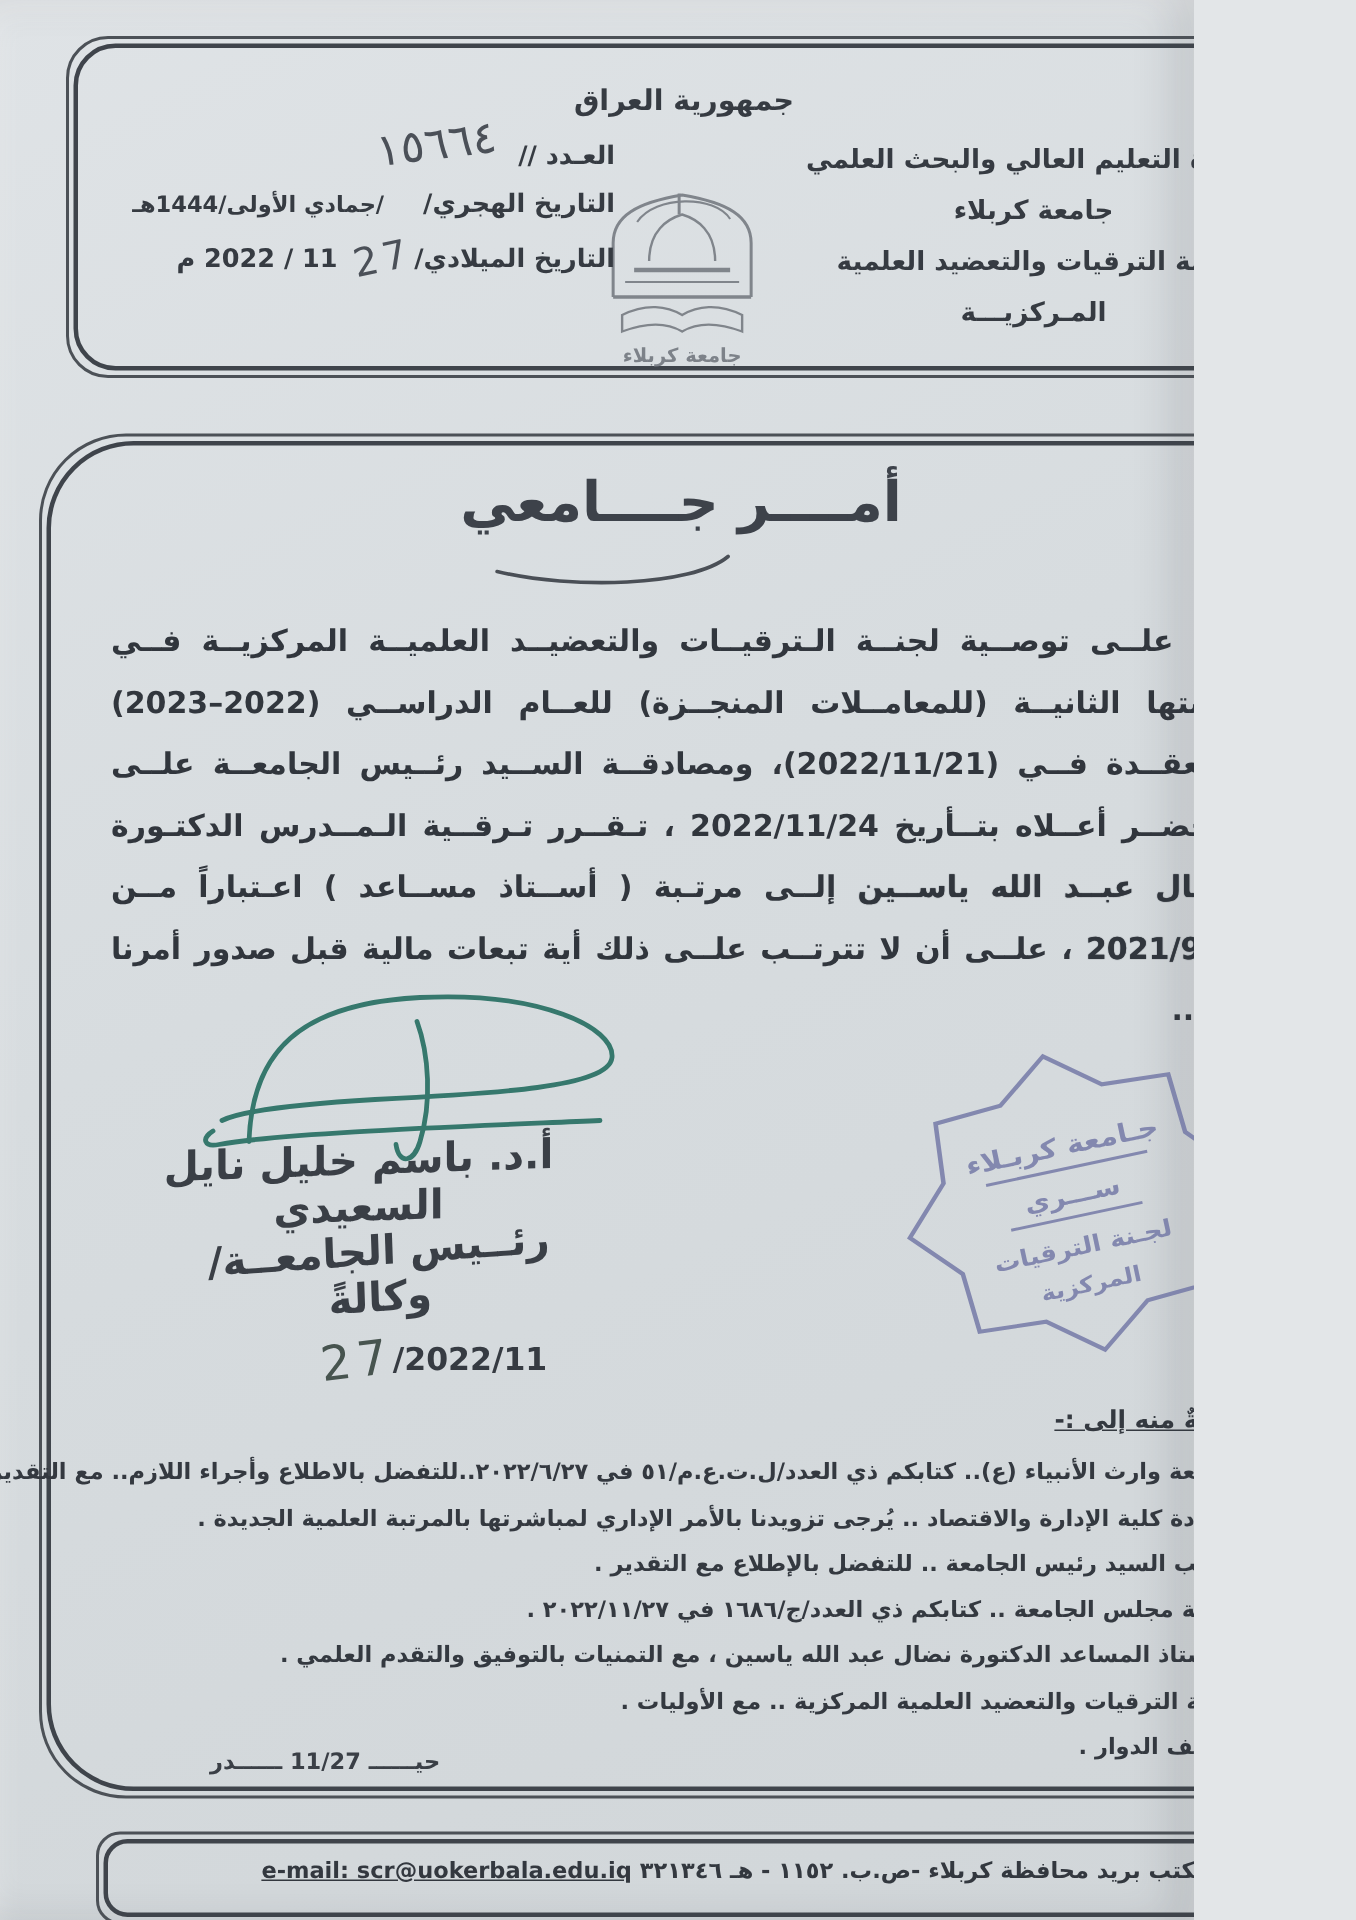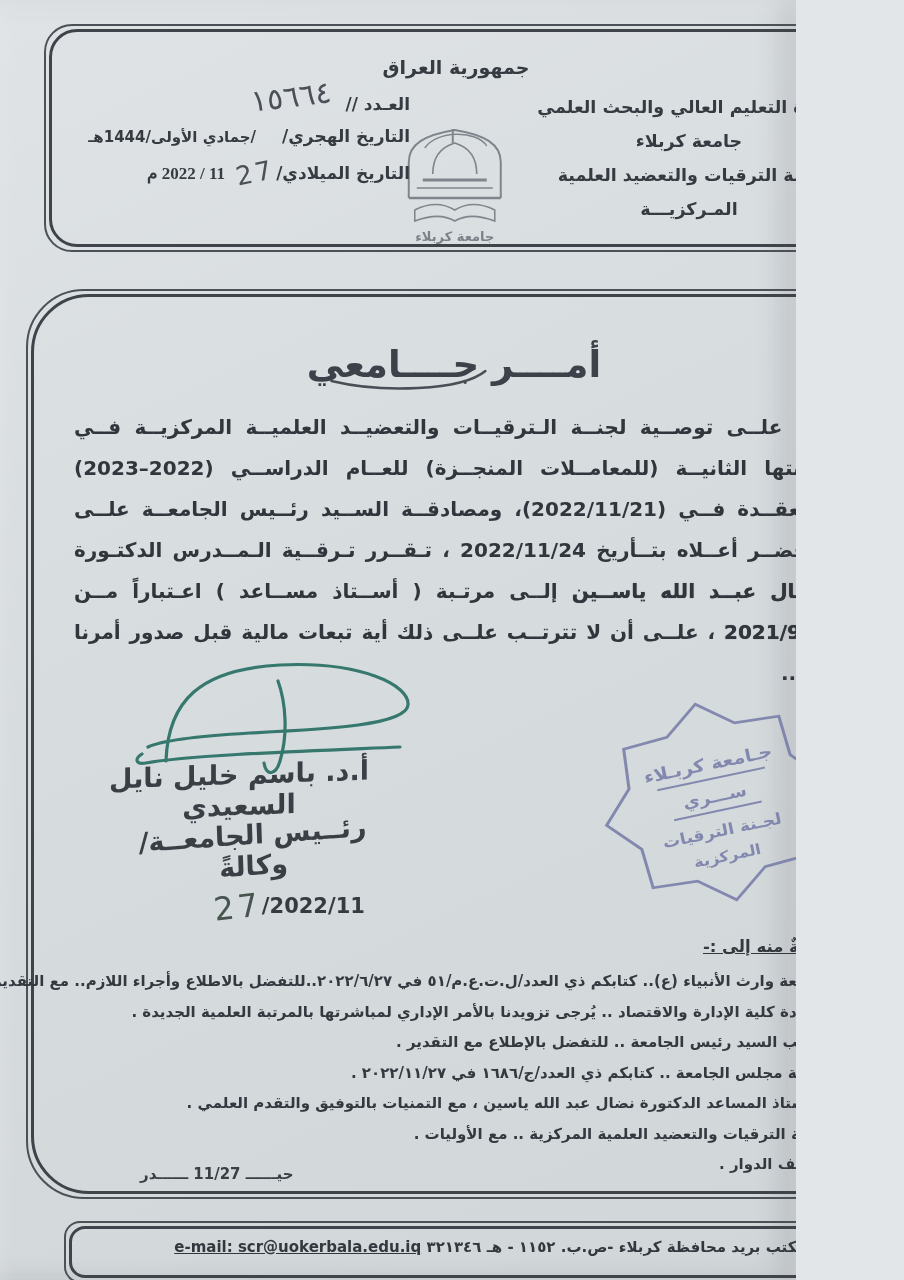--- a/index.html
+++ b/index.html
@@ -15,25 +15,25 @@
   .header-box{top:24px;left:44px;width:820px;height:224px;}
   .country{position:absolute;top:30px;left:0;right:0;text-align:center;font-weight:bold;font-size:19px;color:#363b42;}
   .ministry{position:absolute;top:64px;right:22px;width:310px;text-align:center;font-weight:bold;font-size:17.5px;line-height:34px;color:#363b42;margin-left:33px;}
   .scan-mark{position:absolute;top:70px;right:12px;width:3px;height:104px;background:#565b62;opacity:.6;border-radius:2px;}
   .numdates{position:absolute;top:56px;right:456px;width:346px;text-align:right;font-weight:bold;font-size:17px;color:#363b42;}
   .numdates .row{margin-bottom:9px;white-space:nowrap;}
   .hw{display:inline-block;font-weight:400;color:#4b5058;}
   .hw-number{font-size:30px;letter-spacing:6px;transform:rotate(-7deg) translateY(-3px);margin-left:8px;margin-right:14px;}
   .hw-day{font-size:26px;letter-spacing:3px;transform:rotate(-12deg) translateY(3px);margin-left:4px;margin-right:2px;}
   .hijri-val{font-size:15px;margin-right:26px;text-align:center;}
-  .greg-rest{margin-right:6px;font-family:Liberation Serif, serif;}
+  .greg-rest{margin-right:6px;}
   .logo-wrap{position:absolute;top:96px;left:50%;transform:translateX(-51%);width:124px;height:126px;opacity:.85;}
   
   .main-box{top:289px;left:26px;width:852px;height:906px;border-radius:58px;}
-  .order-title{position:absolute;top:22px;left:0;right:0;text-align:center;font-size:37px;font-weight:bold;color:#3d424a;letter-spacing:1px;margin-top:30px;}
+  .order-title{position:absolute;top:22px;left:0;right:0;text-align:center;font-size:37px;font-weight:bold;color:#3d424a;letter-spacing:1px;}
   .title-flourish{position:absolute;top:76px;left:50%;transform:translateX(-78%);width:170px;height:26px;}
   .order-body{position:absolute;top:96px;right:44px;left:46px;text-align:justify;font-size:20px;font-weight:bold;line-height:41px;color:#31363d;}
   .heavy{text-shadow:0 0 .7px currentColor;}
   
   .sig-svg{position:absolute;top:352px;left:100px;width:300px;height:150px;}
   .signer-name{position:absolute;top:468px;left:36px;width:350px;text-align:center;font-size:27px;font-weight:bold;color:#3a3f46;transform:rotate(-2deg) skewX(-2deg);}
   .signer-title{position:absolute;top:528px;left:92px;width:266px;text-align:center;font-size:27px;font-weight:bold;color:#3a3f46;transform:rotate(-4deg) skewX(-2deg);}
   .sig-date{position:absolute;top:592px;left:146px;width:230px;text-align:center;font-size:21px;font-weight:bold;color:#363b42;}
   .hw-sigday{font-size:32px;letter-spacing:4px;color:#47544f;transform:rotate(-7deg) translateY(5px);}
   

